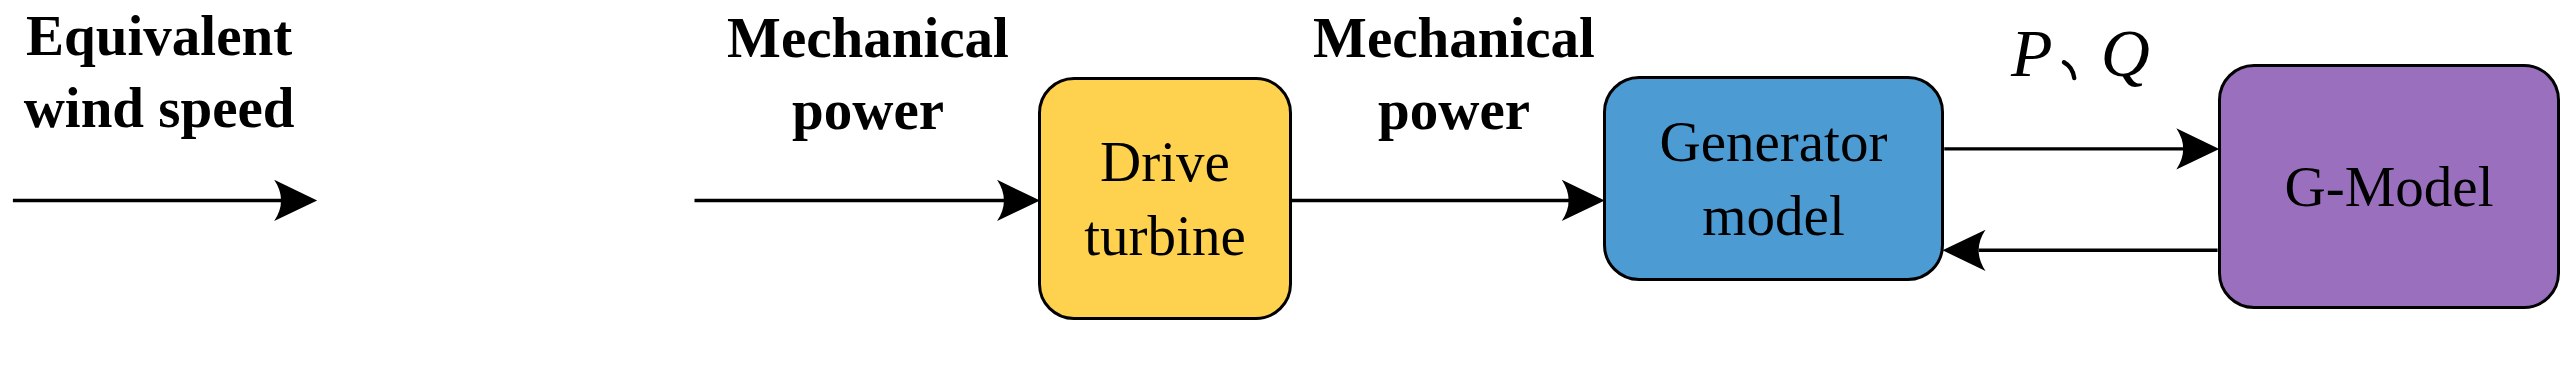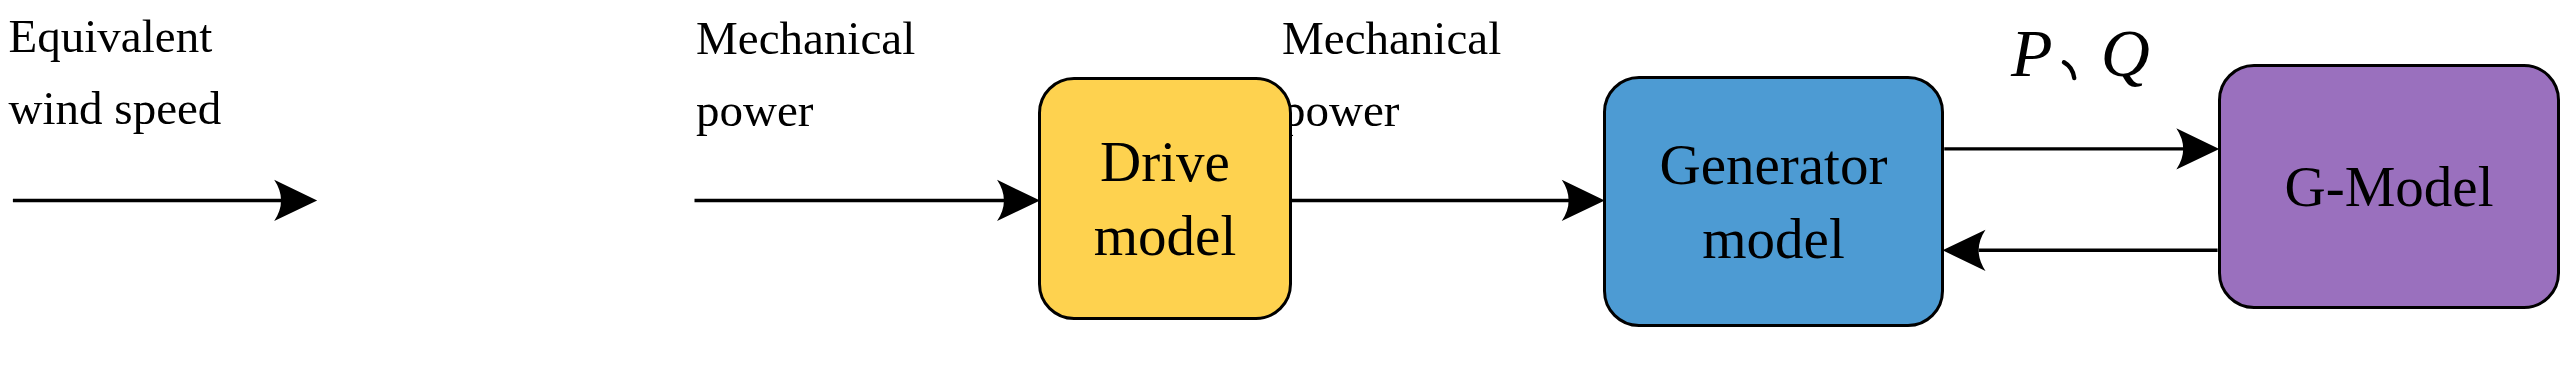--- a/index.html
+++ b/index.html
@@ -4,22 +4,23 @@
 <style>
   html,body{margin:0;padding:0;background:#fff;}
   .canvas{
     position:relative;width:2576px;height:376px;background:#ffffff;
     font-family:"Liberation Serif","DejaVu Serif",serif;color:#000;overflow:hidden;
   }
   .arrows{position:absolute;left:0;top:0;width:2576px;height:376px;}
   .arrows line{stroke:#000;stroke-width:4;}
   .arrows path{fill:#000;stroke:none;}
   .label{
-    position:absolute;font-size:47px;line-height:72px;
+    position:absolute;text-align:center;font-size:57px;line-height:72px;
     white-space:pre-line;
+    font-weight:bold;
   }
   .box{
     position:absolute;box-sizing:border-box;border:3.4px solid #000;border-radius:36px;
     display:flex;align-items:center;justify-content:center;
     text-align:center;font-size:57px;line-height:74px;
   }
   .box .box-label{white-space:pre-line;}
   .math{
     position:absolute;text-align:center;font-size:68px;line-height:69px;
     font-style:italic;
@@ -67,24 +68,24 @@
   <div class="math" style="left:1986px;top:19px;width:189px;">
     <span>P</span><span class="cjk-comma"><svg width="19" height="22.3" viewBox="0 0 24 28">
           <path d="M5 4 Q16 10 18 24" fill="none" stroke="#000" stroke-width="5.5" stroke-linecap="round"></path>
         </svg></span><span>Q</span>
   </div>
 
 
 
   <div class="box" style="left:1038px;top:77px;width:254px;height:243px;background:#FED24F;">
     <span class="box-label">Drive
-model</span>
+turbine</span>
   </div>
 
-  <div class="box" style="left:1603px;top:76px;width:341px;height:251px;background:#4D9BD3;">
+  <div class="box" style="left:1603px;top:76px;width:341px;height:205px;background:#4D9BD3;">
     <span class="box-label">Generator
 model</span>
   </div>
 
   <div class="box" style="left:2218px;top:64px;width:342px;height:245px;background:#9A70BE;text-align:center;">
     <span class="box-label">G-Model</span>
   </div>
 
 </div>
 

